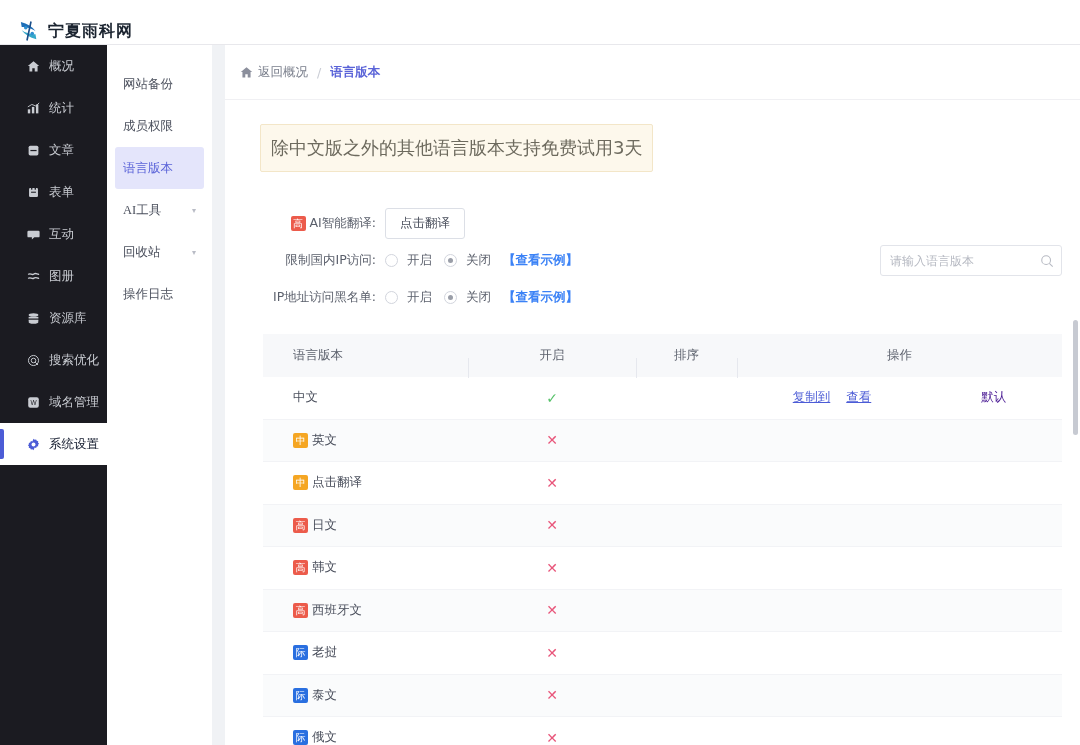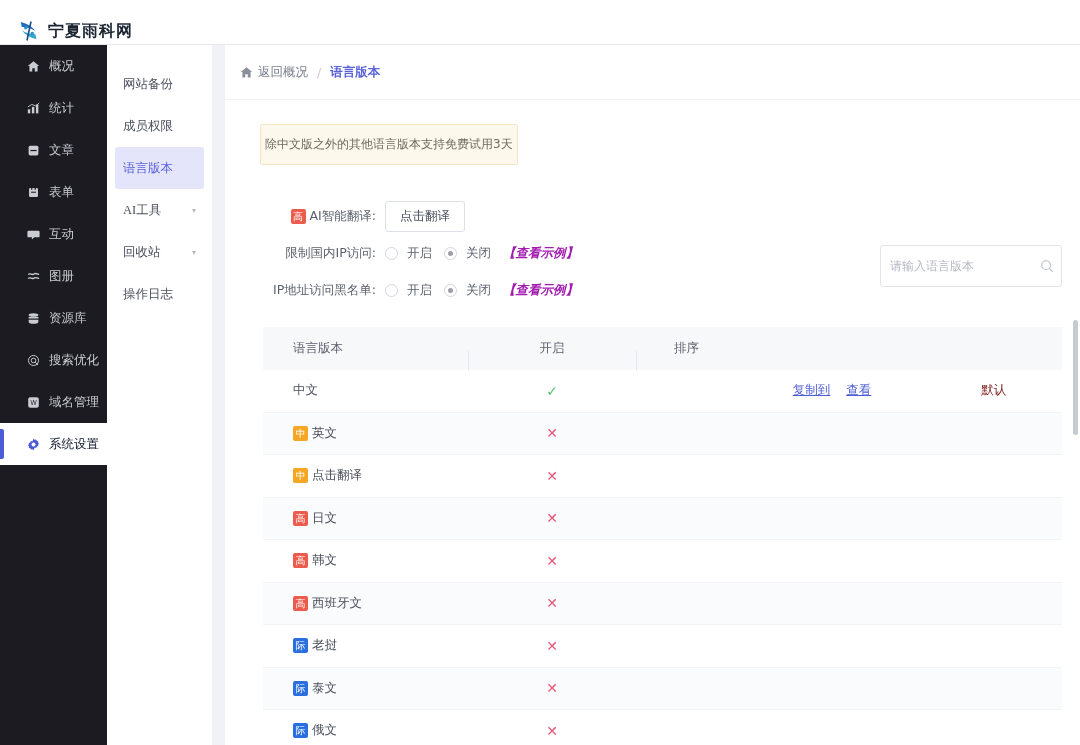--- a/index.html
+++ b/index.html
@@ -68,21 +68,21 @@
     gap: 5px; font-size: 12.5px; border-bottom: 1px solid #f0f0f3;
   }
   .home-ico { color: #8b8f9c; display: flex; align-items: center; }
   .bc-back { color: #7a7f8c; cursor: pointer; }
   .bc-sep { color: #c9ccd4; margin: 0 4px; }
   .bc-cur { color: #5a63d8; font-weight: bold; cursor: pointer; }
 
   .notice {
     margin: 24px 0 0 35px; display: inline-block;
     background: #fdf8ec; border: 1px solid #f3e6c8;
-    padding: 11px 4px; font-size: 12px; color: #6d6a5e;
+    padding: 11px 10px; font-size: 18px; color: #6d6a5e;
     border-radius: 2px;
   }
 
   .form-rows { margin-top: 36px; }
   .frow {
     display: flex; align-items: center; height: 30px;
     margin-bottom: 7px; font-size: 12.5px; color: #4a4f5c;
   }
   .flabel {
     width: 160px; text-align: right; padding-right: 9px; flex: none;
@@ -104,25 +104,25 @@
   .radio-grp { display: flex; align-items: center; gap: 9px; margin-right: 12px; }
   .radio {
     width: 13px; height: 13px; border: 1px solid #d2d5dd; border-radius: 50%;
     background: #fff; position: relative; cursor: pointer; flex: none;
   }
   .radio.on::after {
     content: ""; position: absolute; left: 3px; top: 3px;
     width: 5px; height: 5px; border-radius: 50%; background: #9a9ea8;
   }
   .rlabel { color: #5a5f6b; cursor: pointer; }
-  .example-link { color: #a21caf; font-weight: bold; cursor: pointer; font-style: italic; }
+  .example-link { color: #3b82f6; font-weight: bold; cursor: pointer; }
 
   
   .search-box {
-    position: absolute; right: 18px; top: 200px; width: 182px; height: 42px;
+    position: absolute; right: 18px; top: 200px; width: 182px; height: 31px;
     border: 1px solid #e2e4ea; border-radius: 3px; display: flex;
     align-items: center; padding: 0 9px; background: #fff;
   }
   .search-box input {
     border: 0; outline: 0; flex: 1; font-size: 12px; color: #4a4f5c;
     font-family: inherit; background: transparent;
   }
   .search-box input::placeholder { color: #b6b9c2; }
   .search-ico { color: #b6b9c2; display: flex; align-items: center; }
 
@@ -144,21 +144,21 @@
   .trow {
     display: flex; align-items: center; height: 42.5px;
     border-bottom: 1px solid #f2f3f6; color: #4a4f5c;
   }
   .trow.alt { background: #fafbfc; }
   .td { display: flex; align-items: center; }
   .check { color: #57c26a; font-size: 14px; }
   .cross { color: #e8557a; font-size: 14px; }
   .act-links { display: flex; align-items: center; gap: 16px; }
   .lnk { color: #4c5cd6; text-decoration: underline; cursor: pointer; }
-  .default-txt { color: #7f1d1d; margin-left: 110px; }
+  .default-txt { color: #4c1d95; margin-left: 110px; }
 
   
   .scroll-track {
     position: absolute; right: 2px; top: 290px; width: 6px; height: 455px;
     background: transparent;
   }
   .scroll-thumb {
     position: absolute; right: 2px; top: 320px; width: 5px; height: 115px;
     background: #c7cad2; border-radius: 3px;
   }
@@ -360,20 +360,21 @@
           <line x1="10.7" y1="10.7" x2="14.5" y2="14.5" stroke="currentColor" stroke-width="1.2"></line>
         </svg>
     </span>
   </div>
 
   <div class="table">
     <div class="thead" id="thead">
         <div class="th c-lang">语言版本</div>
         <div class="th c-open">开启</div>
         <div class="th c-sort">排序</div>
+        <div class="th c-act">操作</div>
       </div>
     <div id="tbody">
         <div class="trow">
           <div class="td c-lang">
             <span>中文</span>
           </div>
           <div class="td c-open" style="justify-content: center;">
             <span class="check">✓</span>
           </div>
           <div class="td c-sort" style="justify-content: center;"></div>

